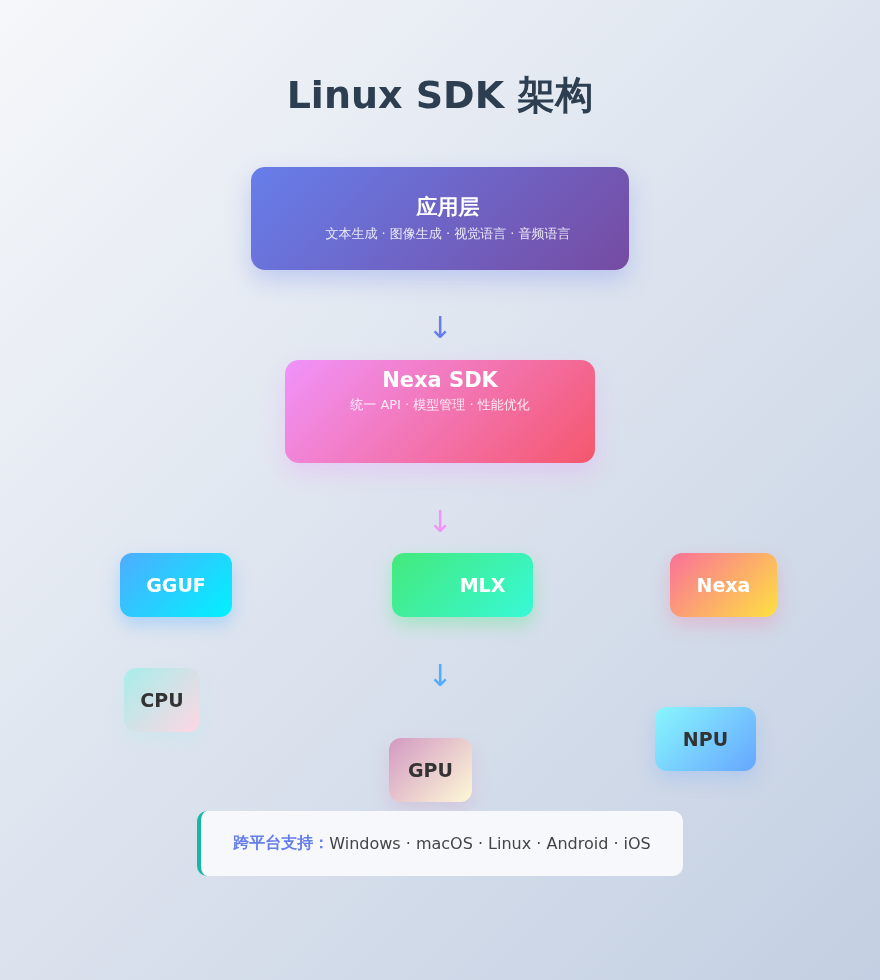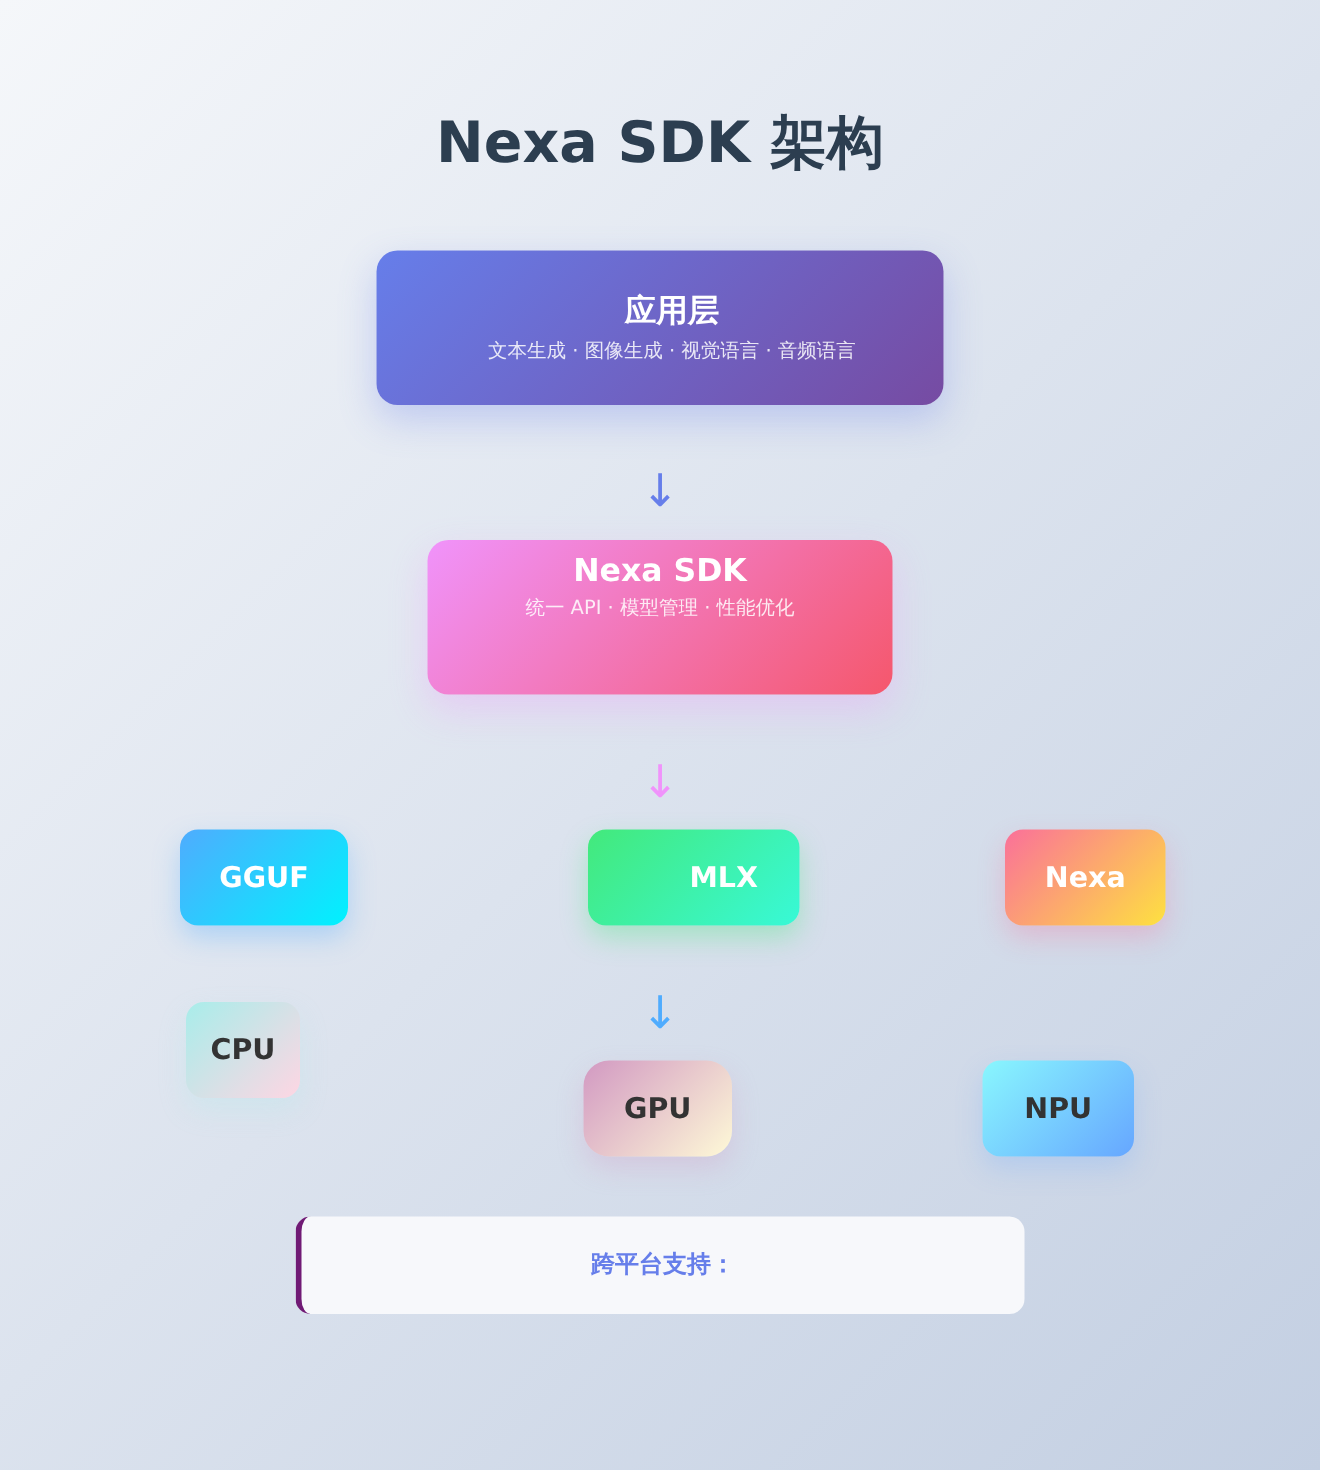--- a/index.html
+++ b/index.html
@@ -40,35 +40,35 @@
       position: absolute; height: 64px; border-radius: 12px;
       display: flex; align-items: center; justify-content: center;
       font-size: 19px; font-weight: bold;
     }
     .fmt { color: #fff; }
     .hw { color: #333; }
     .gguf { left: 120px; top: 553px; width: 112px; background: linear-gradient(135deg,#4facfe,#00f2fe); box-shadow: 0 8px 18px rgba(79,172,254,0.35); }
     .mlx { left: 392px; top: 553px; width: 101px; background: linear-gradient(135deg,#43e97b,#38f9d7); box-shadow: 0 8px 18px rgba(67,233,123,0.35); padding-left: 40px; }
     .nexa { left: 670px; top: 553px; width: 107px; background: linear-gradient(135deg,#fa709a,#fee140); box-shadow: 0 8px 18px rgba(250,112,154,0.3); }
     .cpu { left: 124px; top: 668px; width: 76px; background: linear-gradient(135deg,#a8edea,#fed6e3); box-shadow: 0 8px 18px rgba(168,237,234,0.25); }
-    .gpu { left: 389px; top: 707px; width: 99px; background: linear-gradient(135deg,#d299c2,#fef9d7); box-shadow: 0 8px 18px rgba(210,153,194,0.3); border-radius: 17px; }
+    .gpu { left: 389px; top: 738px; width: 83px; background: linear-gradient(135deg,#d299c2,#fef9d7); box-shadow: 0 8px 18px rgba(210,153,194,0.3); }
     .npu { left: 655px; top: 707px; width: 101px; background: linear-gradient(135deg,#89f7fe,#66a6ff); box-shadow: 0 8px 18px rgba(102,166,255,0.25); }
     .platform {
       position: absolute; left: 197px; top: 811px; width: 486px; height: 65px;
       box-sizing: border-box; background: #f7f8fb; border-radius: 10px;
-      border-left: 4px solid #701a75;
+      border-left: 4px solid #14b8a6;
       display: flex; align-items: center; justify-content: center;
       font-size: 16px; color: #444;
     }
     .platform .pl { color: #667eea; font-weight: bold; }
   </style>
 </head>
 <body>
 
-<div class="title">Nexa SDK 架构</div>
+<div class="title">Linux SDK 架构</div>
 
 <div class="layer app">
   <div class="lt">应用层</div>
   <div class="ls">文本生成 · 图像生成 · 视觉语言 · 音频语言</div>
 </div>
 
 <div class="arrow" style="top:313px;color:#667eea;">↓</div>
 
 <div class="layer sdk">
   <div class="lt">Nexa SDK</div>
@@ -82,13 +82,14 @@
 <div class="box fmt nexa">Nexa</div>
 
 <div class="arrow" style="top:661px;color:#4facfe;">↓</div>
 
 <div class="box hw cpu">CPU</div>
 <div class="box hw gpu">GPU</div>
 <div class="box hw npu">NPU</div>
 
 <div class="platform">
   <span class="pl">跨平台支持：</span>
+  <span>Windows · macOS · Linux · Android · iOS</span>
 </div>
 
 </body></html>

